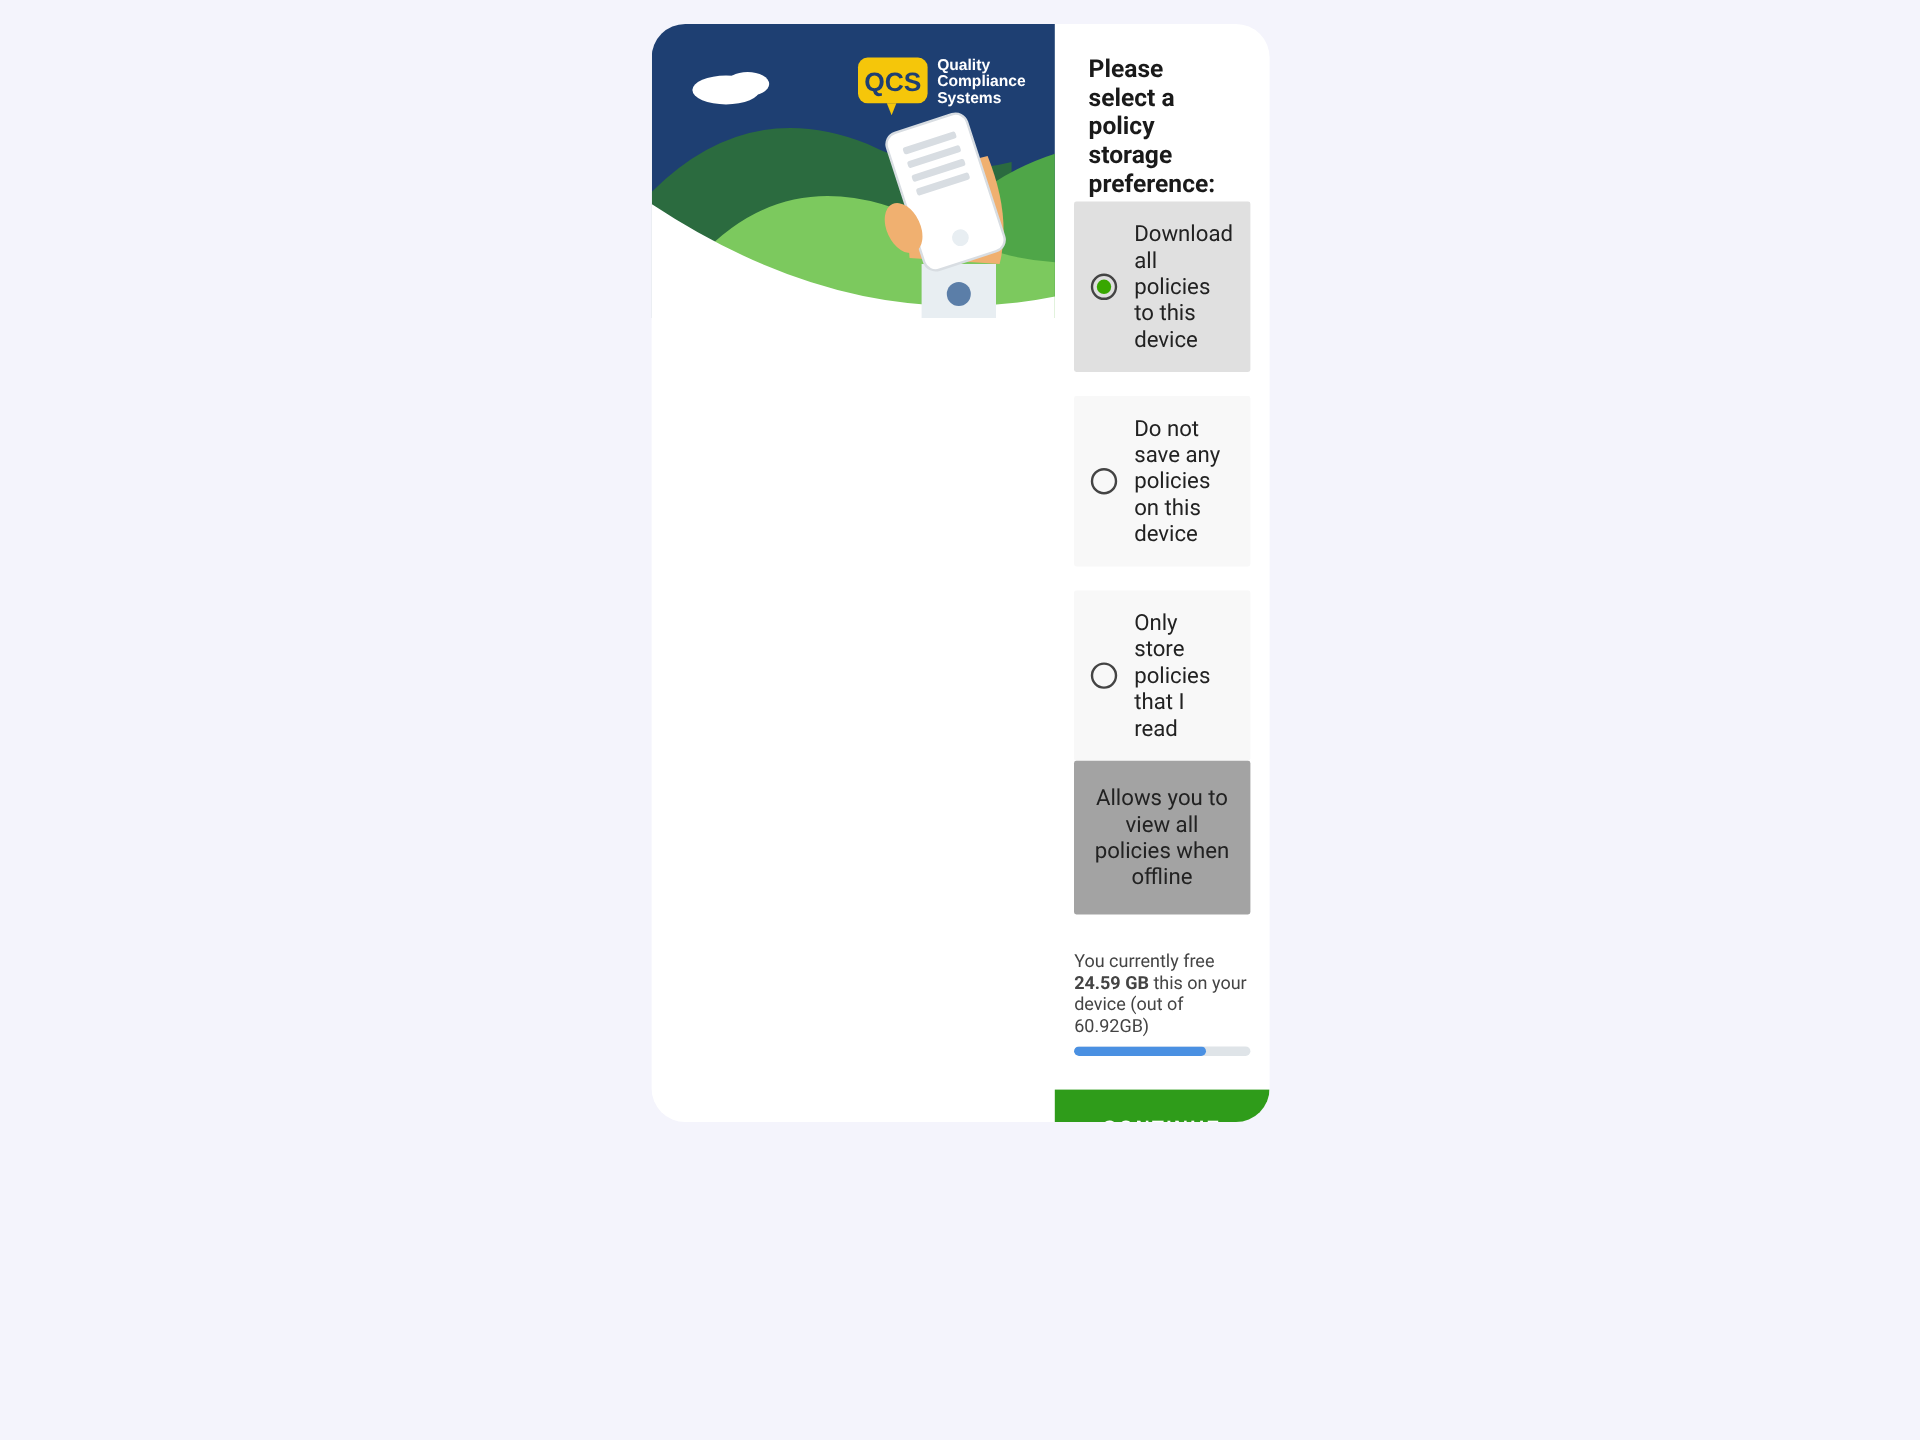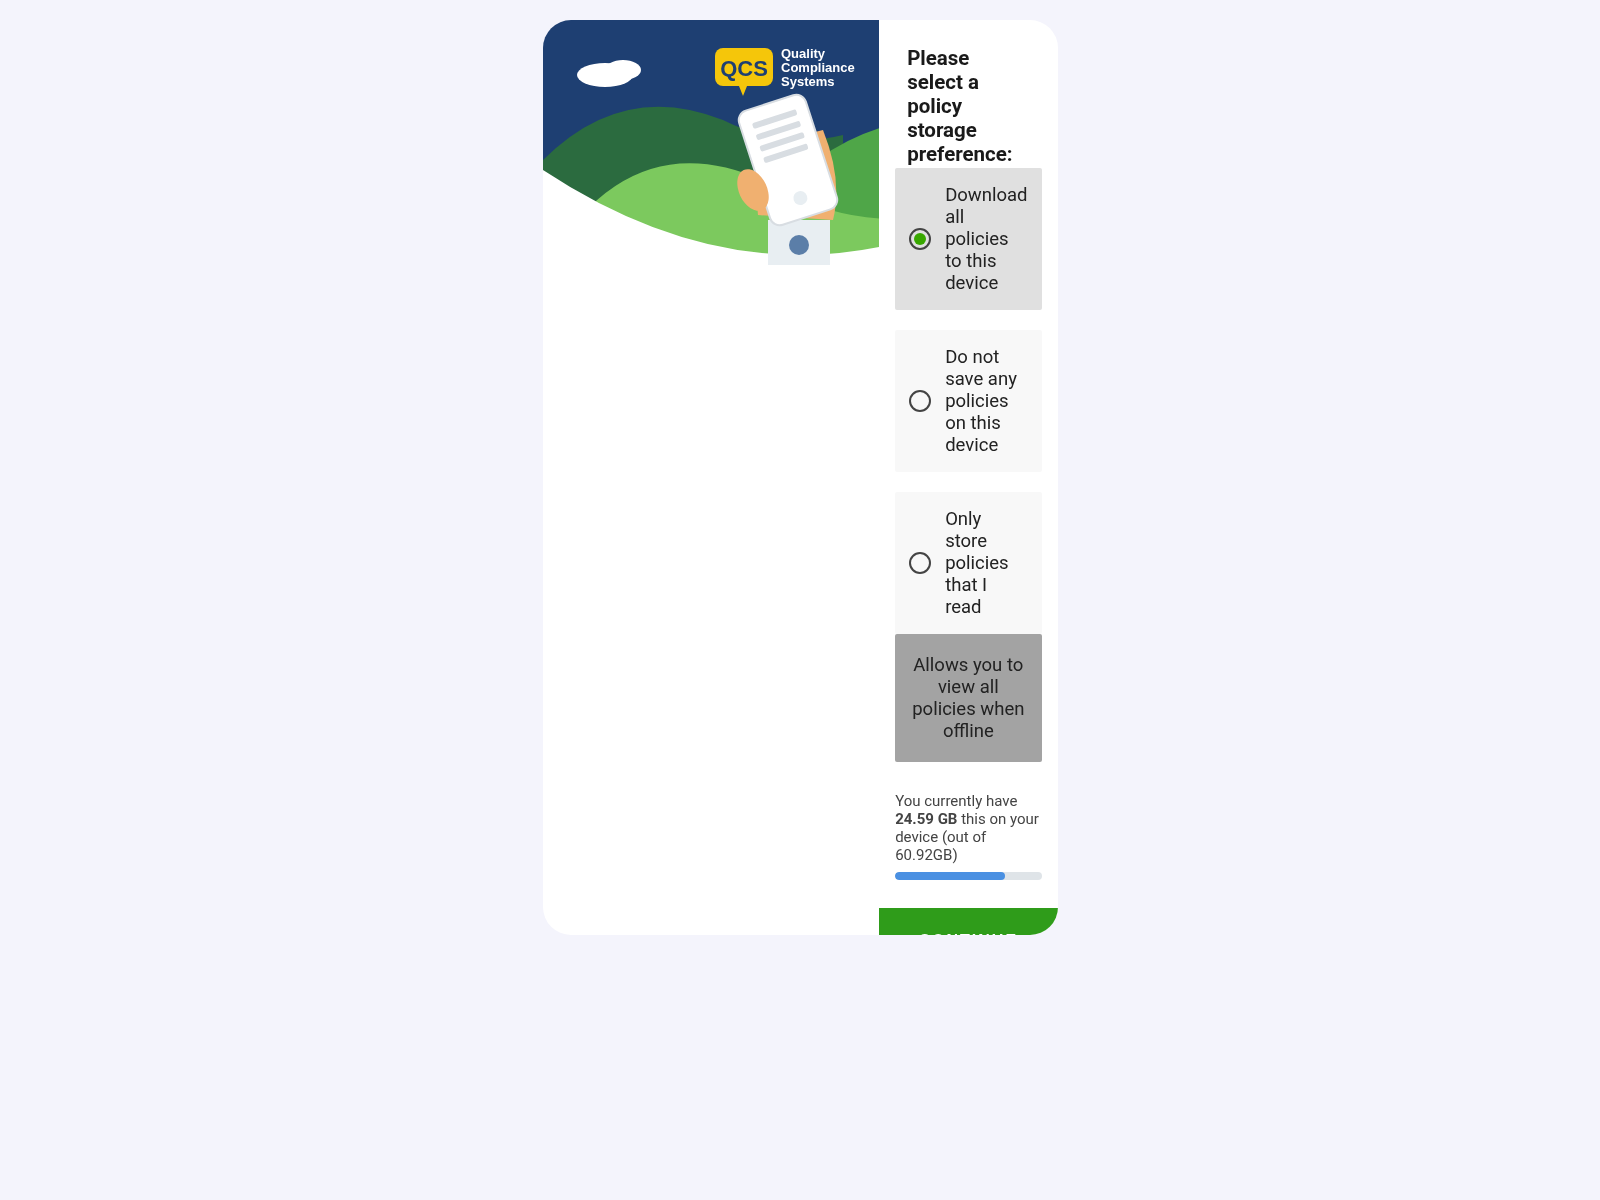--- a/index.html
+++ b/index.html
@@ -199,21 +199,21 @@
         <span class="option-label">Only store policies that I read</span>
       </div>
     </div>
 
     <div class="spacer"></div>
 
     <div class="info-box">Allows you to view all policies when offline</div>
 
     <div class="storage">
       <div class="storage-text">
-        <span>You currently have </span><span class="bold">24.59 GB</span><span> this on your device (out of </span><span>60.92GB</span><span>)</span>
+        <span>You currently free </span><span class="bold">24.59 GB</span><span> this on your device (out of </span><span>60.92GB</span><span>)</span>
       </div>
       <div class="progress">
         <div class="progress-fill" style="width:75%"></div>
       </div>
     </div>
 
     <button class="continue-btn">CONTINUE</button>
   </div>
 
 </div>

